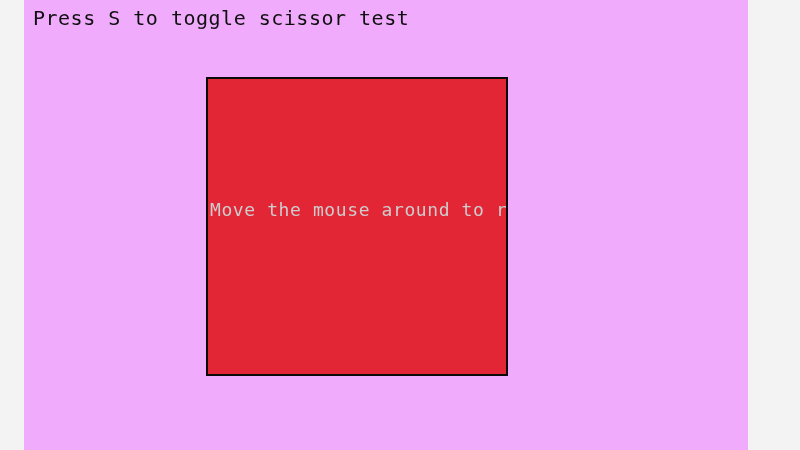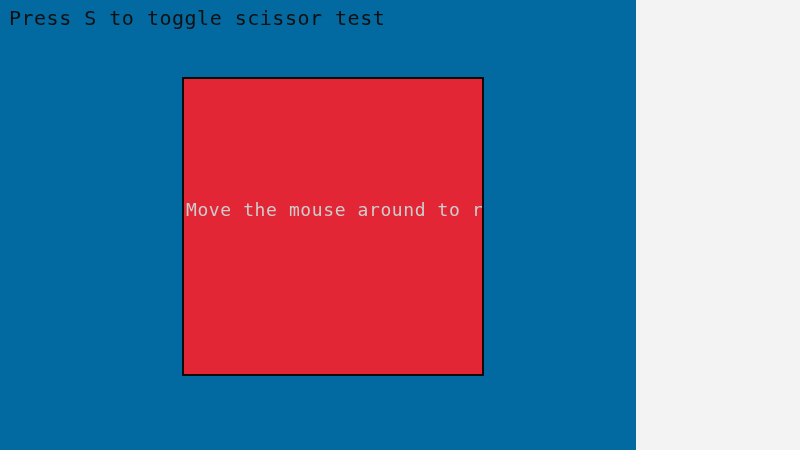--- a/index.html
+++ b/index.html
@@ -72,21 +72,21 @@
     line-height: 22px;
     letter-spacing: 0.6px;
     color: #cdcdcd;
     white-space: nowrap;
     -webkit-font-smoothing: none;
   }
 </style>
 </head>
 <body>
 
-<div id="app-canvas" style="background: #0369a1; width: 636px; height: 450px;">
+<div id="app-canvas" style="background: #f0abfc; width: 724px; height: 450px; margin-left: 24px;">
 
   <div id="hint-text" style="color: rgb(16, 16, 16); font-size: 20px;">Press S to toggle scissor test</div>
 
   <div id="scissor-rect" style="left: 182px; top: 77px; width: 302px; height: 299px; background: rgb(227, 38, 54); border: 2px solid rgb(10, 10, 10);">
     <div id="scissor-rect-inner">
       <div id="clipped-label" style="color: rgb(205, 205, 205); font-size: 18px;">Move the mouse around to r</div>
     </div>
   </div>
 
 </div>

